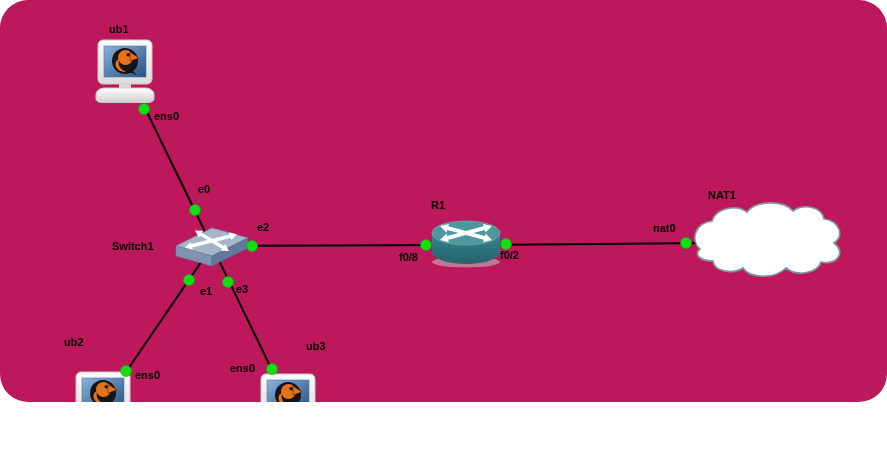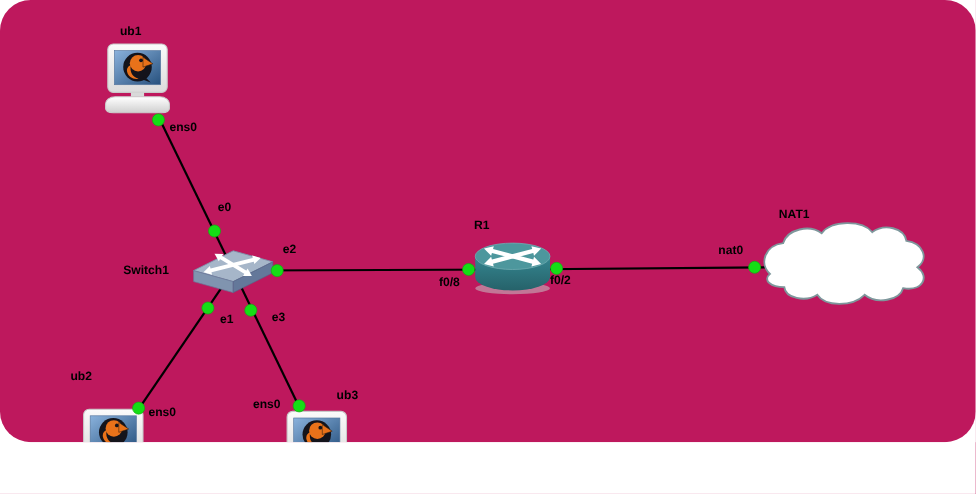--- a/index.html
+++ b/index.html
@@ -106,28 +106,28 @@
       <circle cx="228" cy="282" r="5.5"></circle>
       <circle cx="252" cy="246" r="5.5"></circle>
       <circle cx="426" cy="245" r="5.5"></circle>
       <circle cx="506" cy="244" r="5.5"></circle>
       <circle cx="686" cy="243" r="5.5"></circle>
     </g>
   </svg>
 
   <div class="lbl" style="left:109px;top:23px">ub1</div>
   <div class="lbl" style="left:64px;top:336px">ub2</div>
-  <div class="lbl" style="left:306px;top:354px">ub3</div>
+  <div class="lbl" style="left:306px;top:340px">ub3</div>
   <div class="lbl" style="left:112px;top:240px">Switch1</div>
   <div class="lbl" style="left:431px;top:199px">R1</div>
   <div class="lbl" style="left:708px;top:189px">NAT1</div>
 
   <div class="lbl" style="left:154px;top:110px">ens0</div>
   <div class="lbl" style="left:198px;top:183px">e0</div>
   <div class="lbl" style="left:135px;top:369px">ens0</div>
   <div class="lbl" style="left:200px;top:285px">e1</div>
   <div class="lbl" style="left:230px;top:362px">ens0</div>
-  <div class="lbl" style="left:247px;top:283px">e3</div>
+  <div class="lbl" style="left:236px;top:283px">e3</div>
   <div class="lbl" style="left:257px;top:221px">e2</div>
   <div class="lbl" style="left:399px;top:251px">f0/8</div>
   <div class="lbl" style="left:500px;top:249px">f0/2</div>
   <div class="lbl" style="left:653px;top:222px">nat0</div>
 </div>
 
 </body></html>

